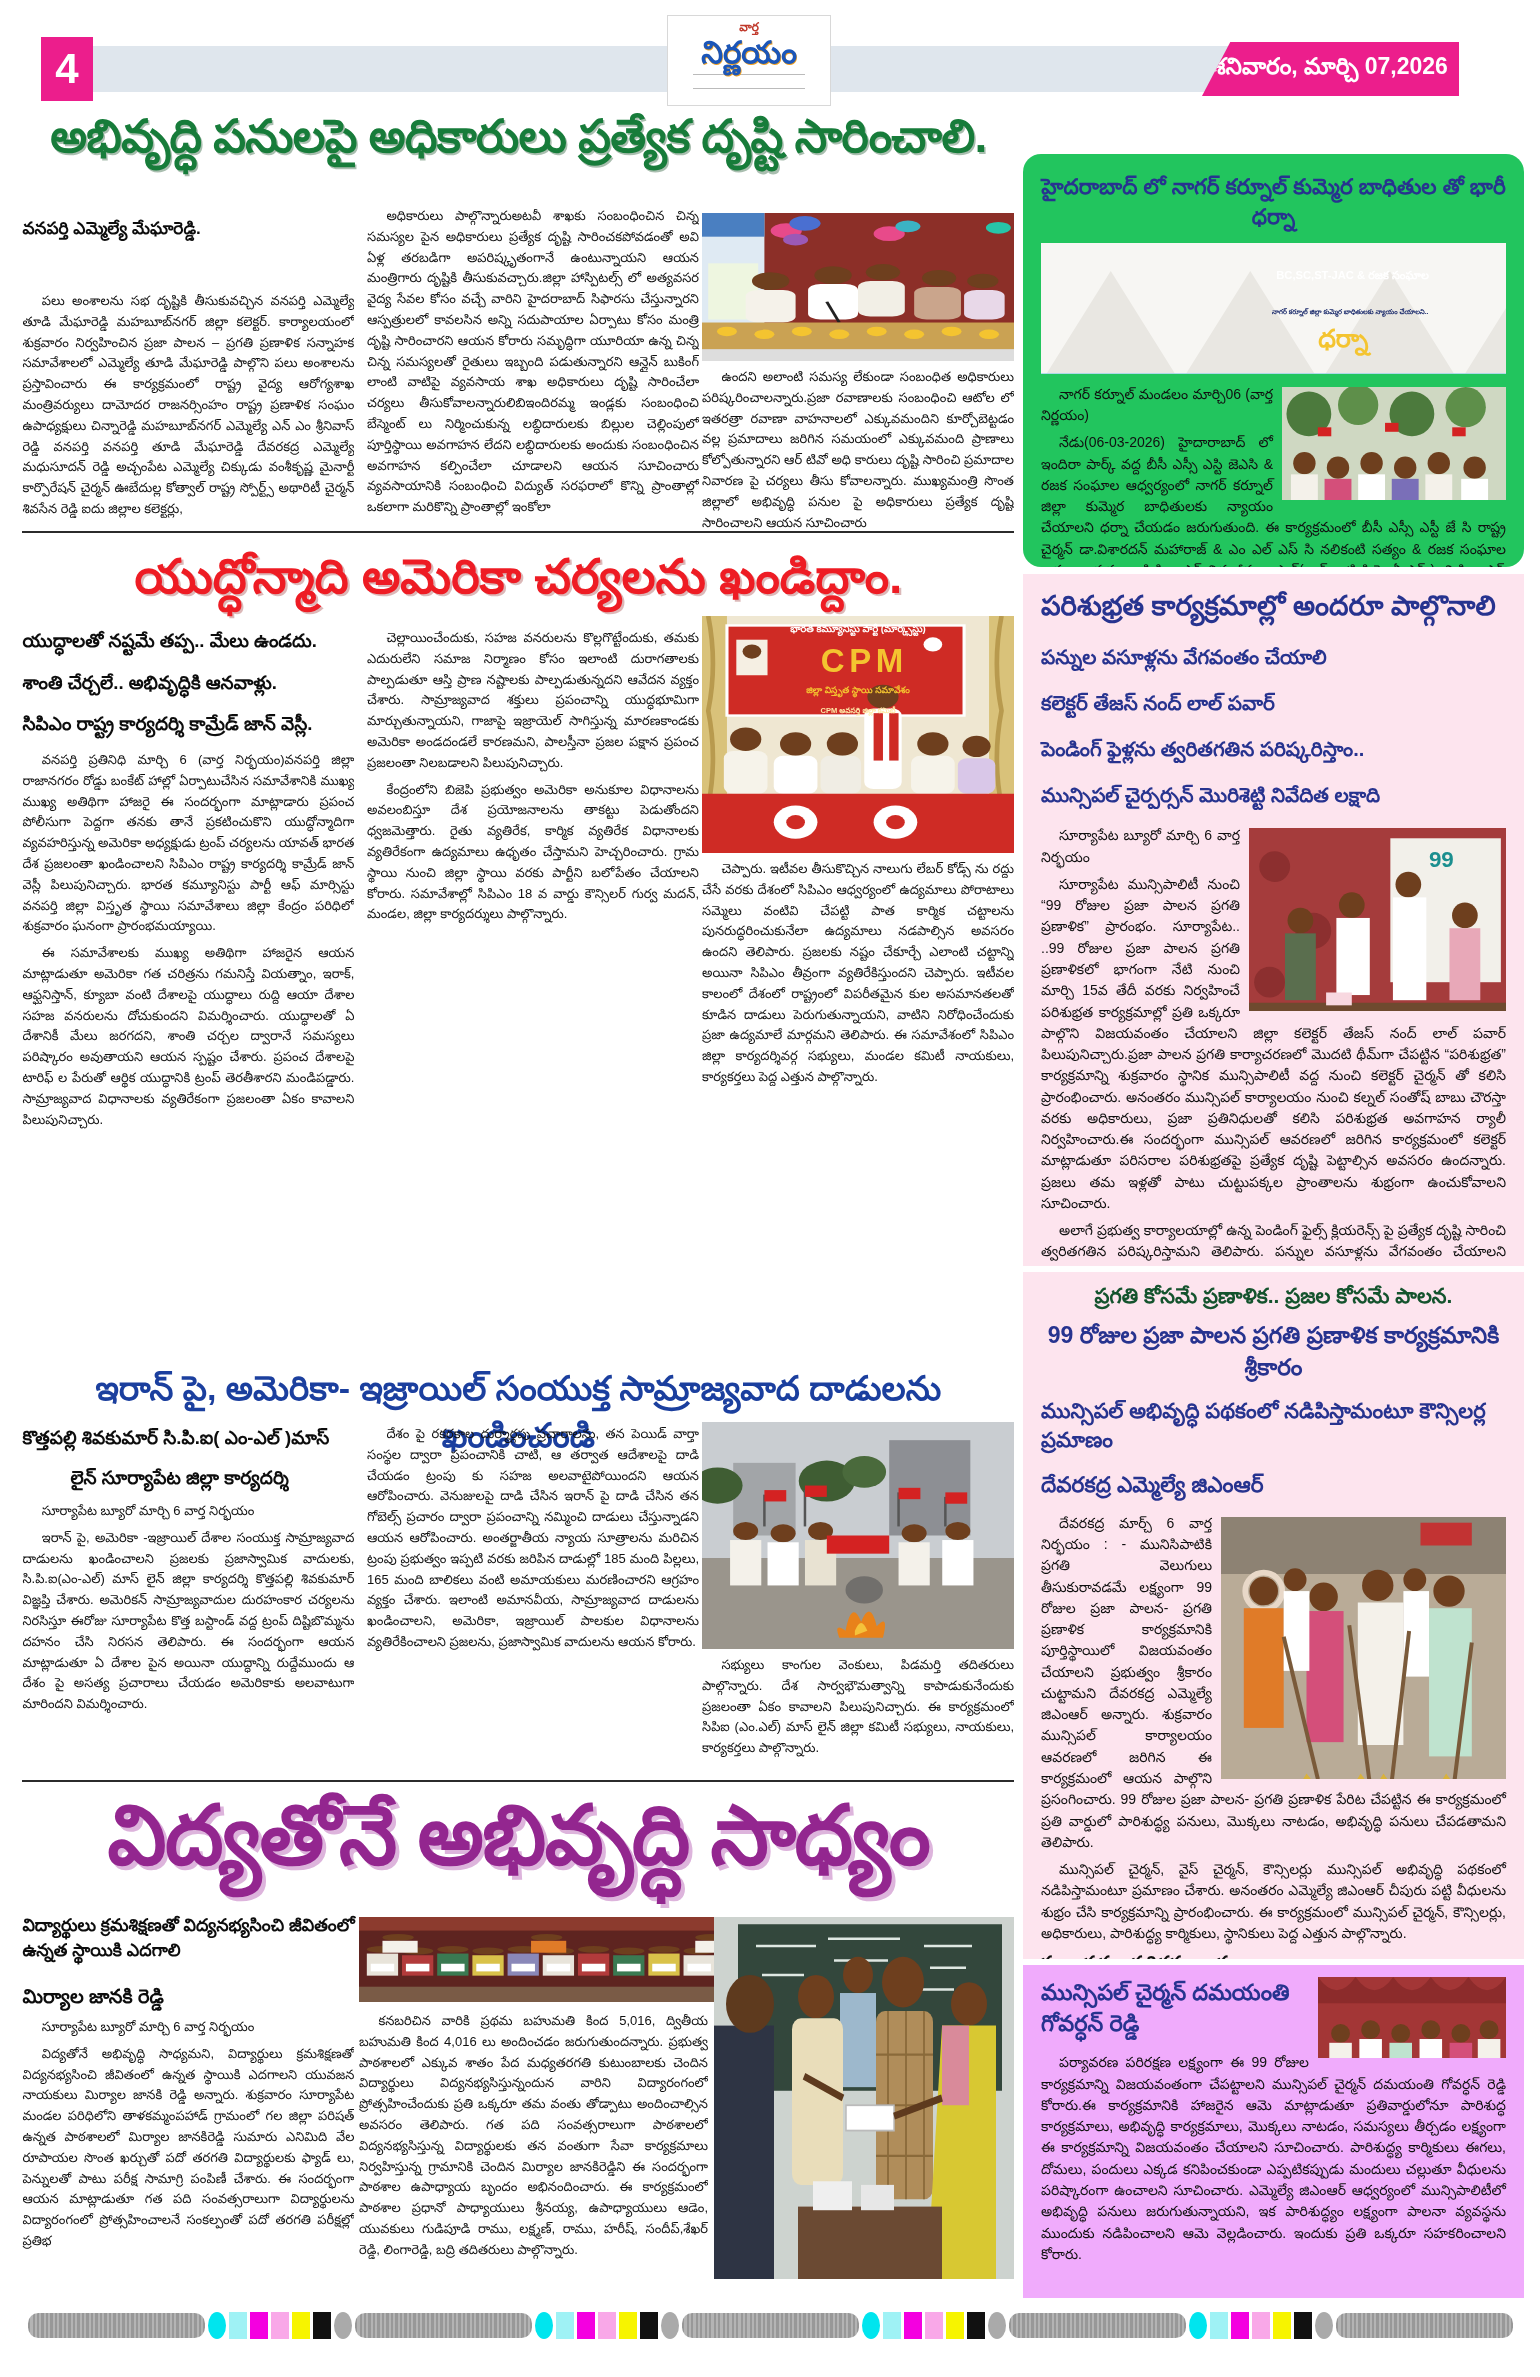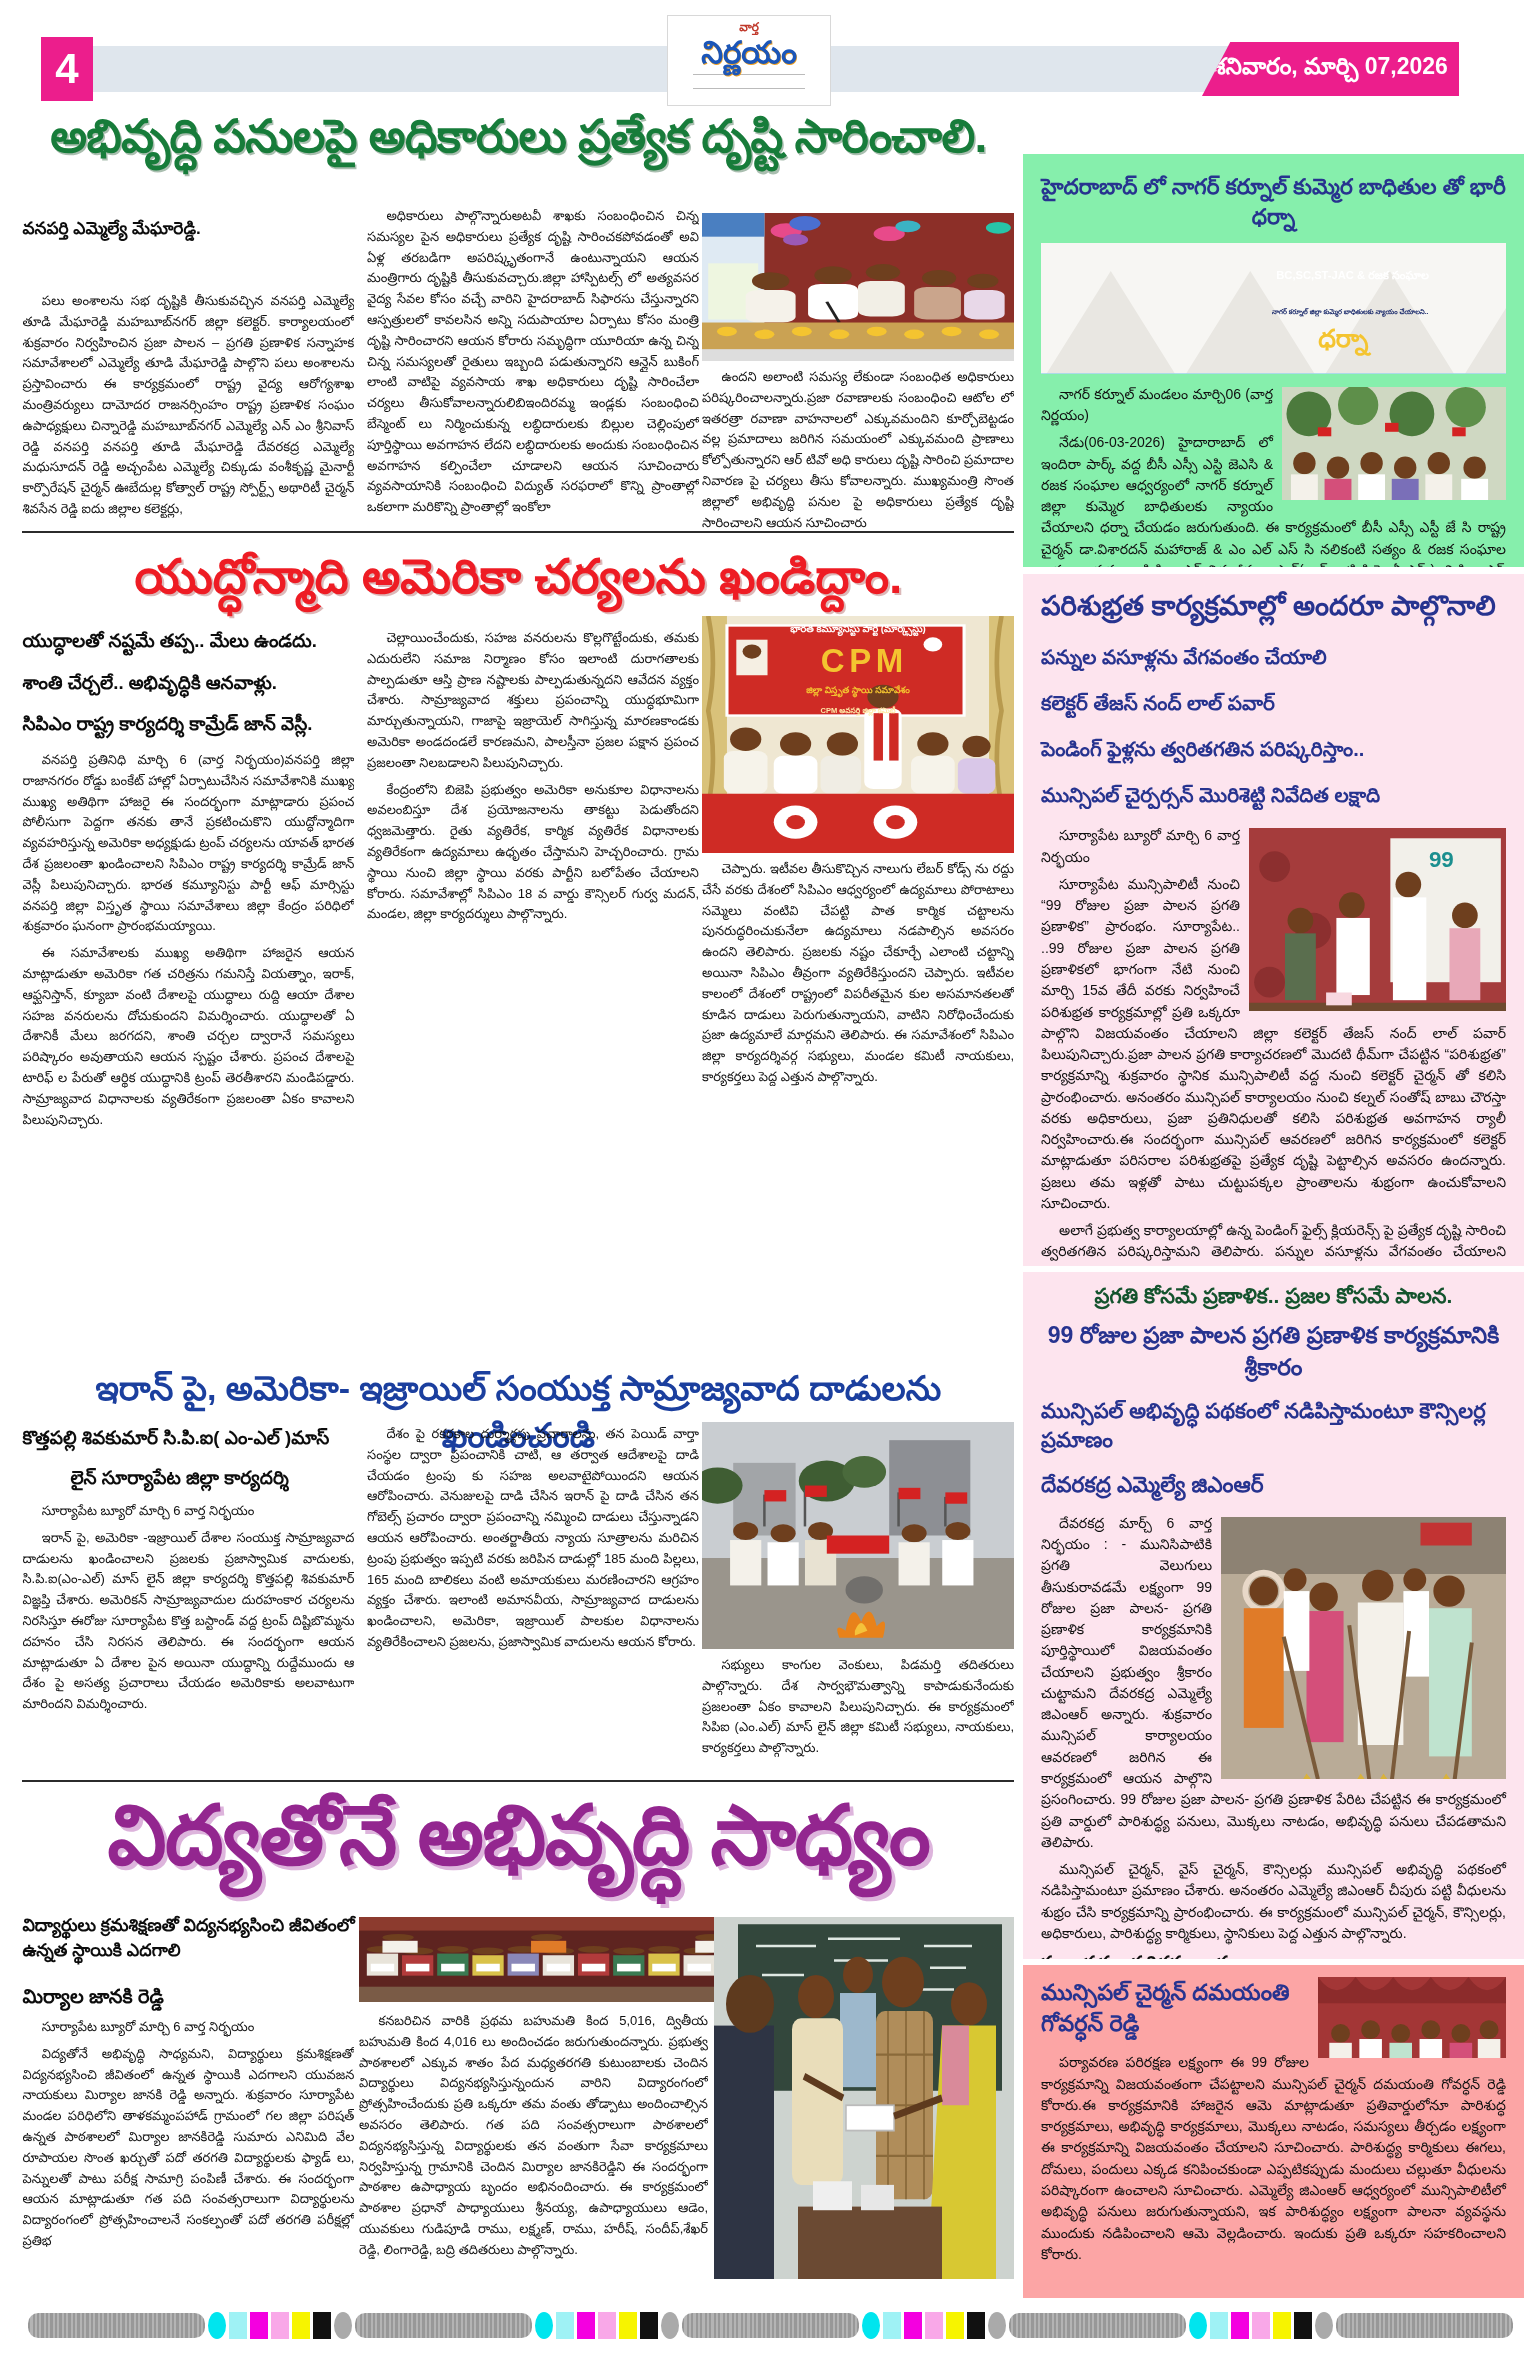--- a/index.html
+++ b/index.html
@@ -54,24 +54,24 @@
   .ov{position:absolute;color:#fff;font-weight:bold;white-space:nowrap;}
   #ph-meeting{left:702px;top:213px;width:312px;height:148px;}
   #ph-cpm{left:702px;top:616px;width:312px;height:237px;}
   #ph-street{left:702px;top:1422px;width:312px;height:227px;}
   #ph-children{left:359px;top:1917px;width:391px;height:85px;}
   #ph-class{left:714px;top:1917px;width:300px;height:362px;}
   
   .rbox{position:absolute;left:1023px;width:501px;box-sizing:border-box;padding:12px 18px;overflow:hidden;}
   .rbox .body{text-align:justify;font-size:14px;line-height:1.52;color:#101010;}
   .rbox .body p{margin:0 0 6px;text-indent:18px;}
-  #r1{top:154px;height:413px;background:#86efac;}
+  #r1{top:154px;height:413px;background:#22c55e;border-radius:18px;}
   #r2{top:574px;height:692px;background:#fde4ee;}
   #r3{top:1272px;height:687px;background:#fde4ee;}
-  #r4{top:1965px;height:333px;background:#fca5a5;}
+  #r4{top:1965px;height:333px;background:#f0abfc;}
   .rh{color:#27338f;font-weight:bold;}
   #r1h{font-size:21.6px;text-align:center;margin:7.5px 0 9px;}
   #r2h{font-size:27.6px;margin:4px 0 0;}
   .r2s{font-size:20px;font-weight:bold;color:#27338f;margin-top:18px;}
   #r3h1{font-size:21px;text-align:center;color:#14532d;font-weight:bold;}
   #r3h2{font-size:23px;text-align:center;color:#27338f;font-weight:bold;margin-top:9px;}
   #r3h3{font-size:21px;color:#27338f;font-weight:bold;margin-top:13.4px;}
   #r3h4{font-size:21.6px;color:#27338f;font-weight:bold;margin-top:15px;}
   #r3foot{font-size:20px;font-weight:bold;color:#101010;margin-top:7.5px;}
   #r4h{font-size:22.4px;color:#27338f;font-weight:bold;margin:3px 0 10.4px;}

